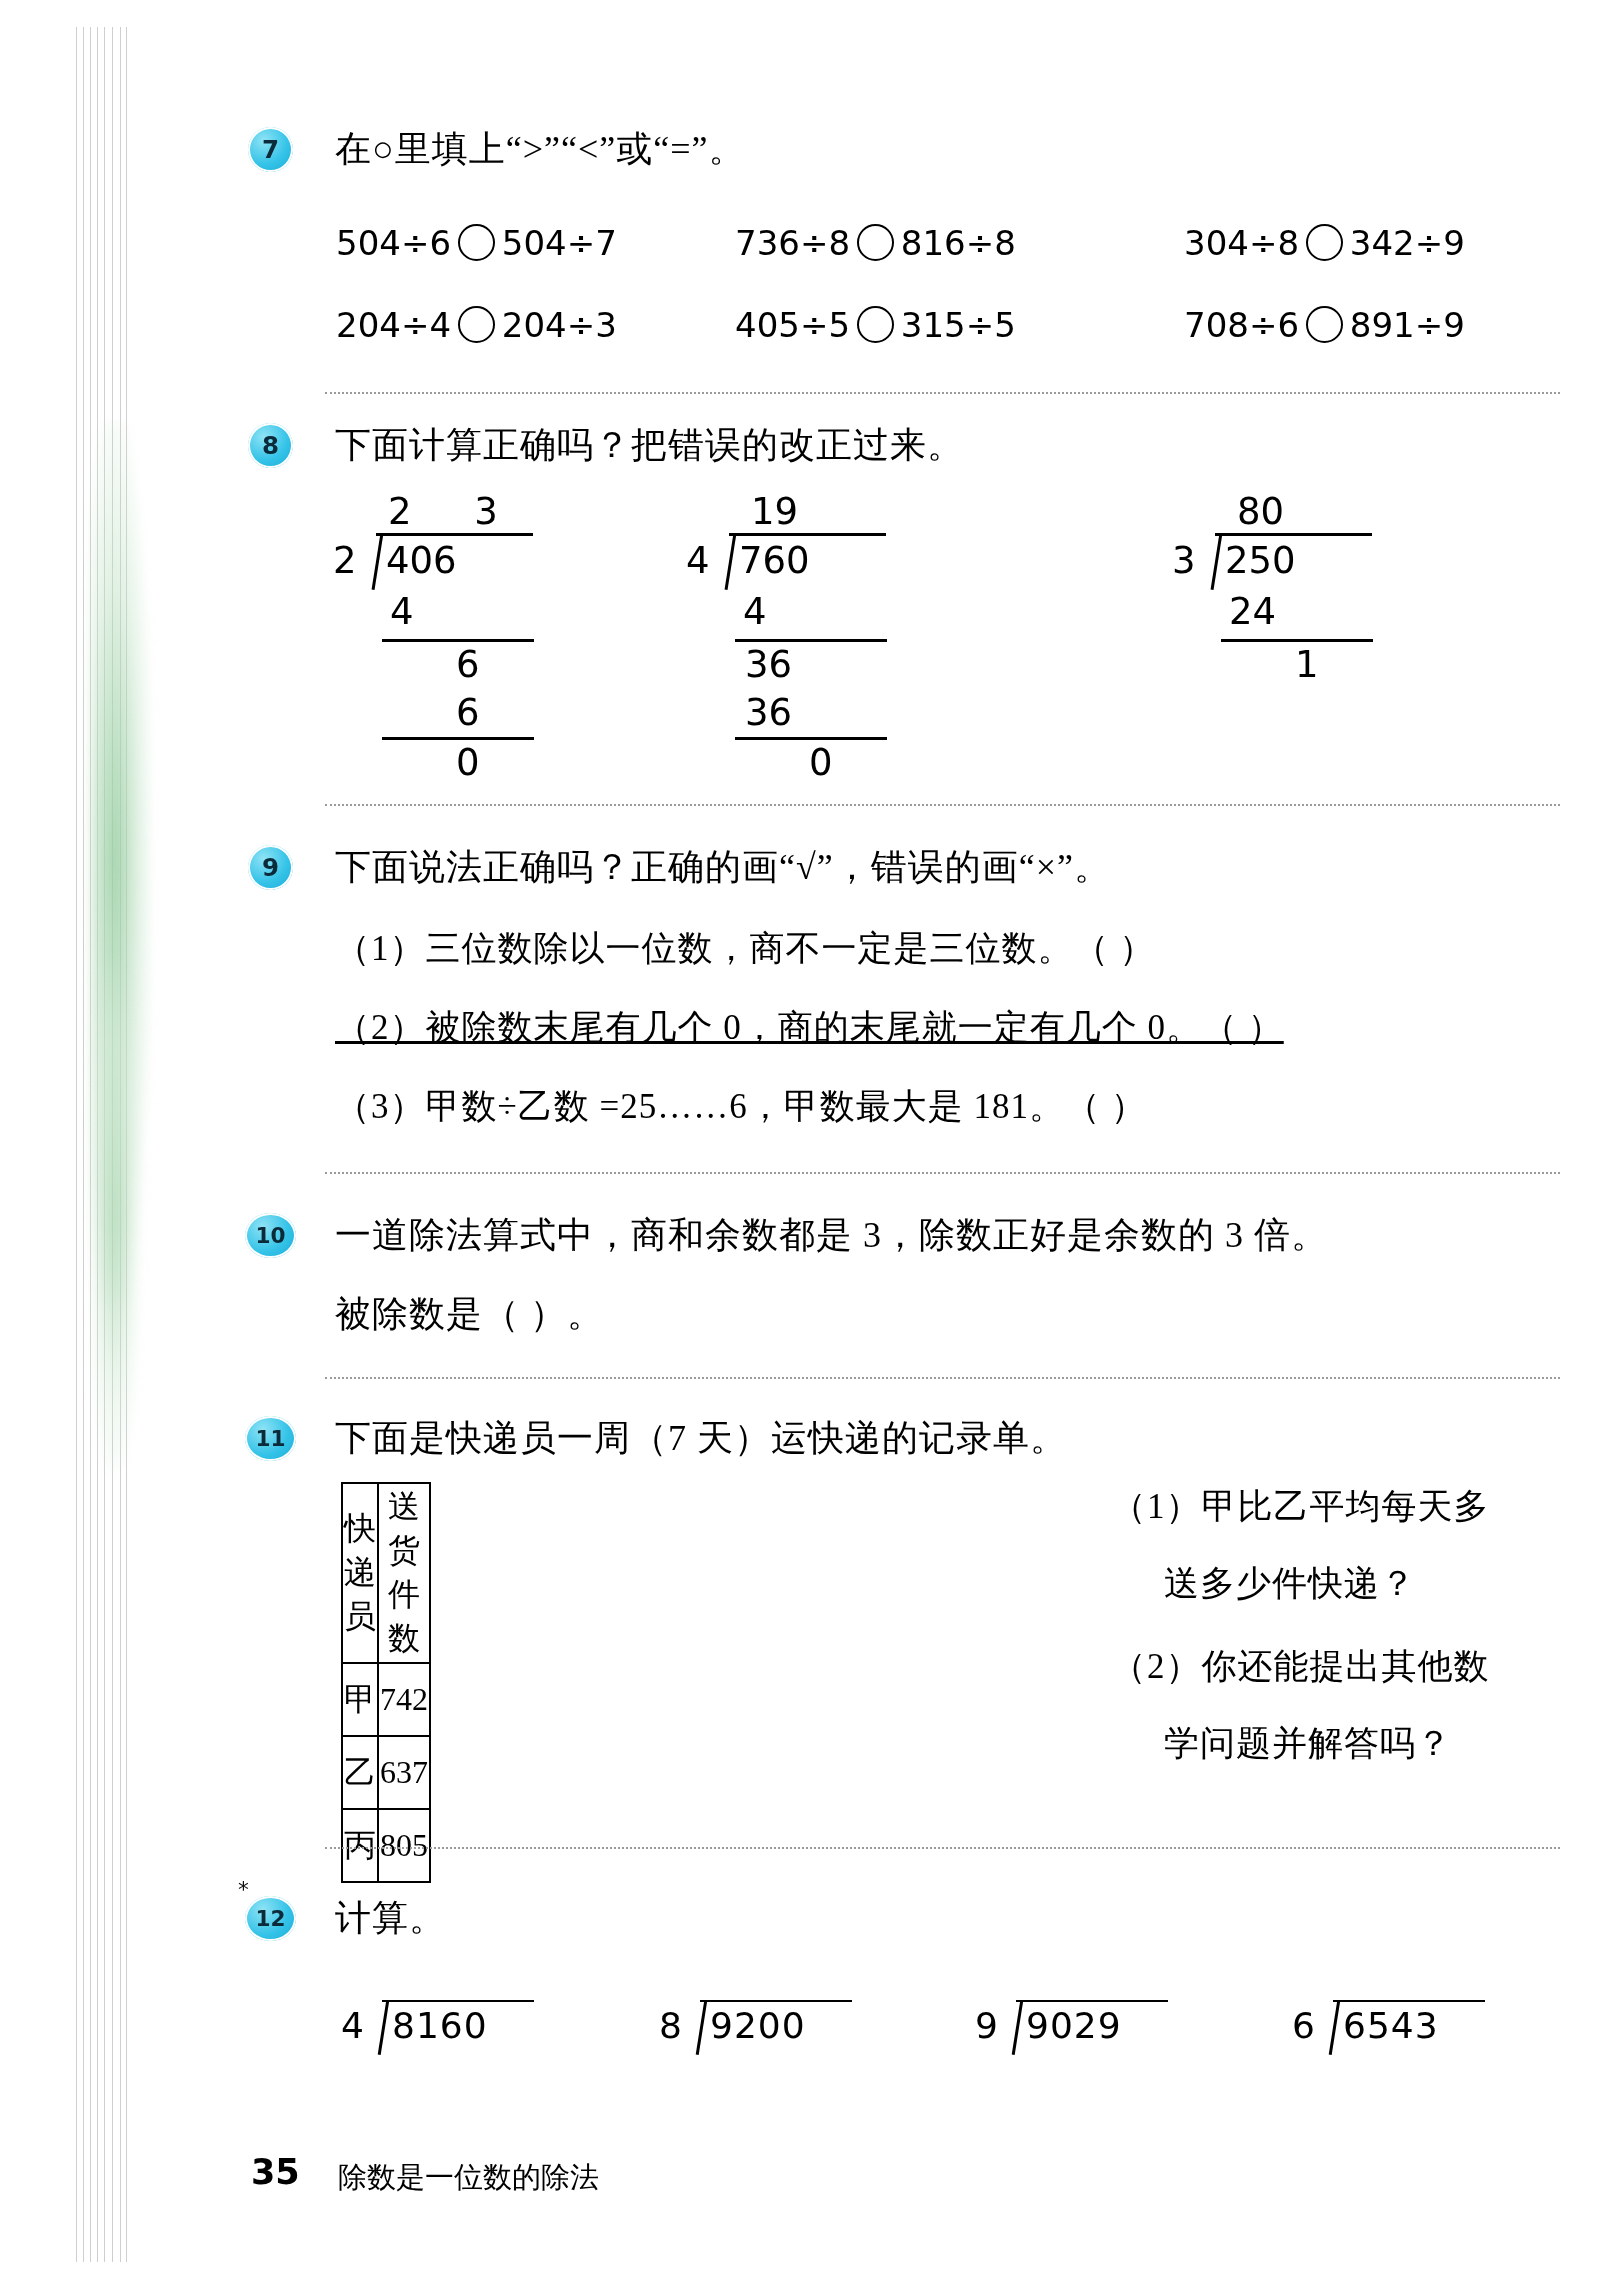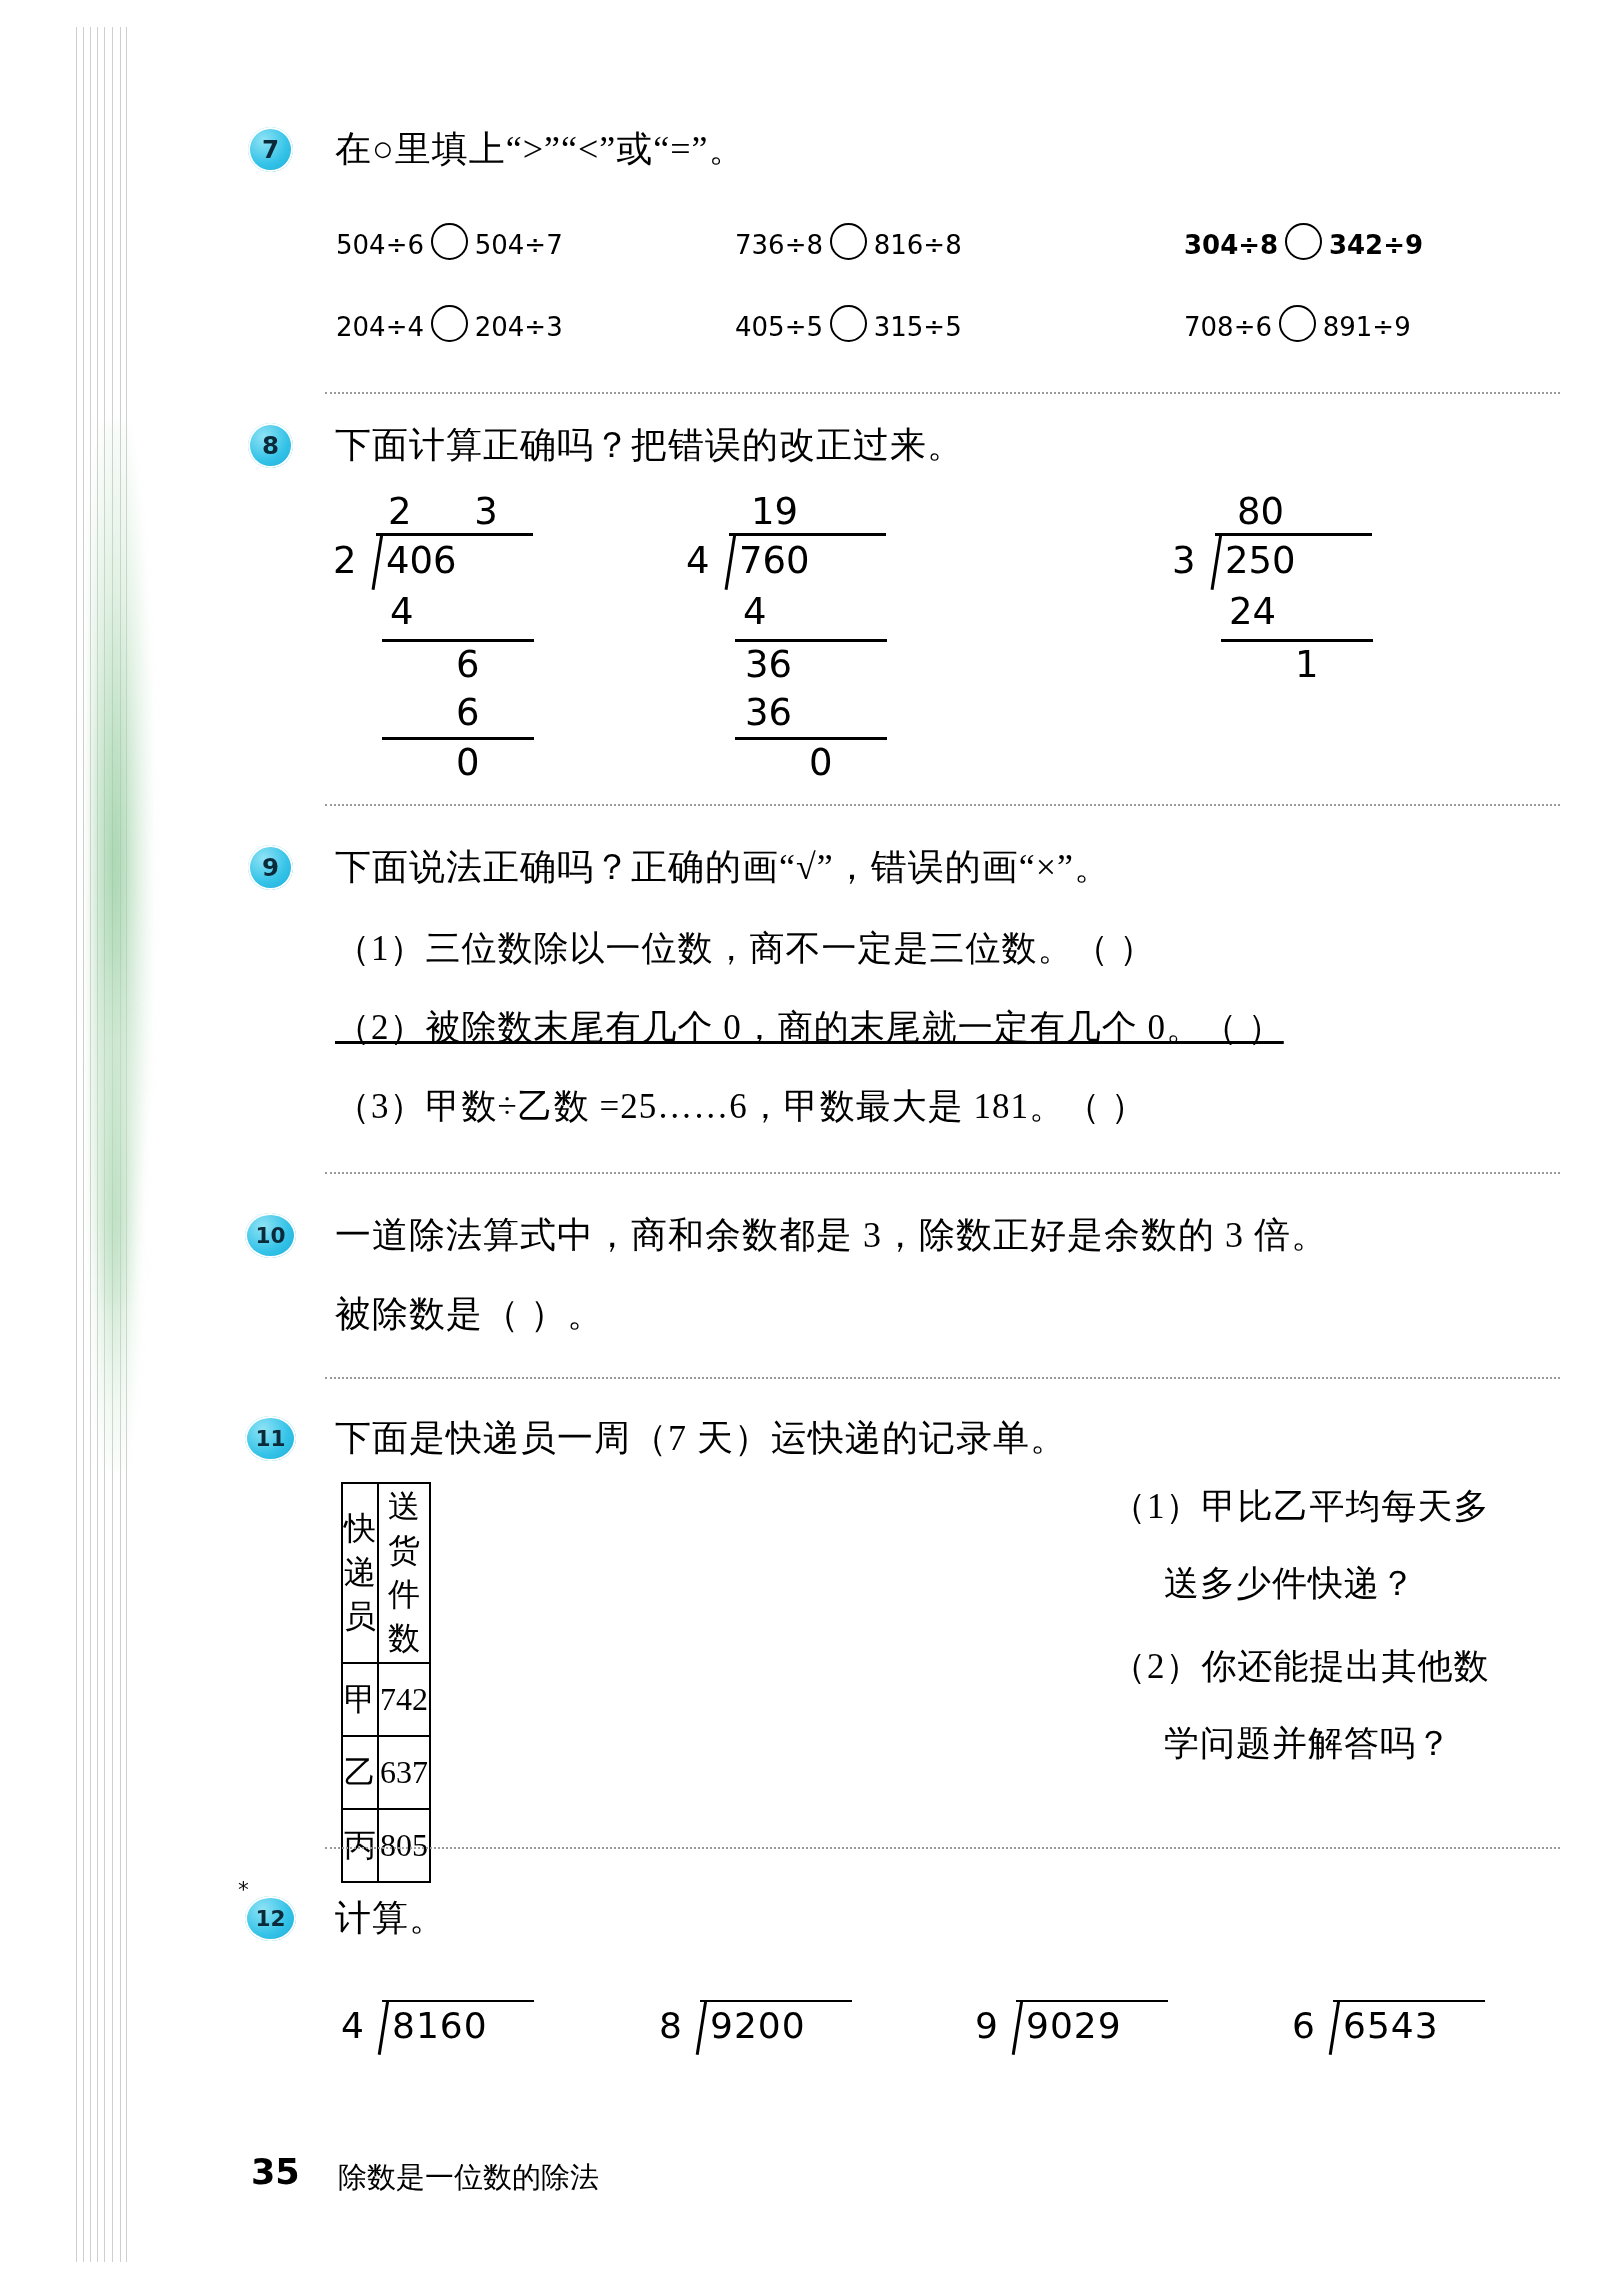--- a/index.html
+++ b/index.html
@@ -80,21 +80,21 @@
   .ztext {
     font-family: "Liberation Serif", "DejaVu Serif", serif;
     color: #000;
     font-size: 35px;
     letter-spacing: 1px;
     white-space: nowrap;
   }
   .ztext.big { font-size: 36px; }
   .mathline {
     font-family: "DejaVu Sans", sans-serif;
-    font-size: 26px;
+    font-size: 34px;
     color: #000;
     white-space: nowrap;
     letter-spacing: 0px;
   }
   .circ {
     display: inline-block;
     width: 33px; height: 33px;
     border: 2.5px solid #000;
     border-radius: 50%;
     vertical-align: -5.9px;
@@ -201,21 +201,21 @@
     <div class="prob" style="left:0; top:0;">
       <div class="num-badge" style="left:248px; top:127px;">7</div>
       <div class="ztext big" style="position:absolute; left:335px; top:125px;">在○里填上“&gt;”“&lt;”或“=”。</div>
 
       <div class="mathline" style="position:absolute; left:336px; top:223px;">
         <span>504÷6</span><span class="circ"></span><span>504÷7</span>
       </div>
       <div class="mathline" style="position:absolute; left:735px; top:223px;">
         <span>736÷8</span><span class="circ"></span><span>816÷8</span>
       </div>
-      <div class="mathline" style="position:absolute; left:1184px; top:223px;font-weight:bold;">
+      <div class="mathline" style="position:absolute; left:1184px; top:223px;">
         <span>304÷8</span><span class="circ"></span><span>342÷9</span>
       </div>
 
       <div class="mathline" style="position:absolute; left:336px; top:305px;">
         <span>204÷4</span><span class="circ"></span><span>204÷3</span>
       </div>
       <div class="mathline" style="position:absolute; left:735px; top:305px;">
         <span>405÷5</span><span class="circ"></span><span>315÷5</span>
       </div>
       <div class="mathline" style="position:absolute; left:1184px; top:305px;">

